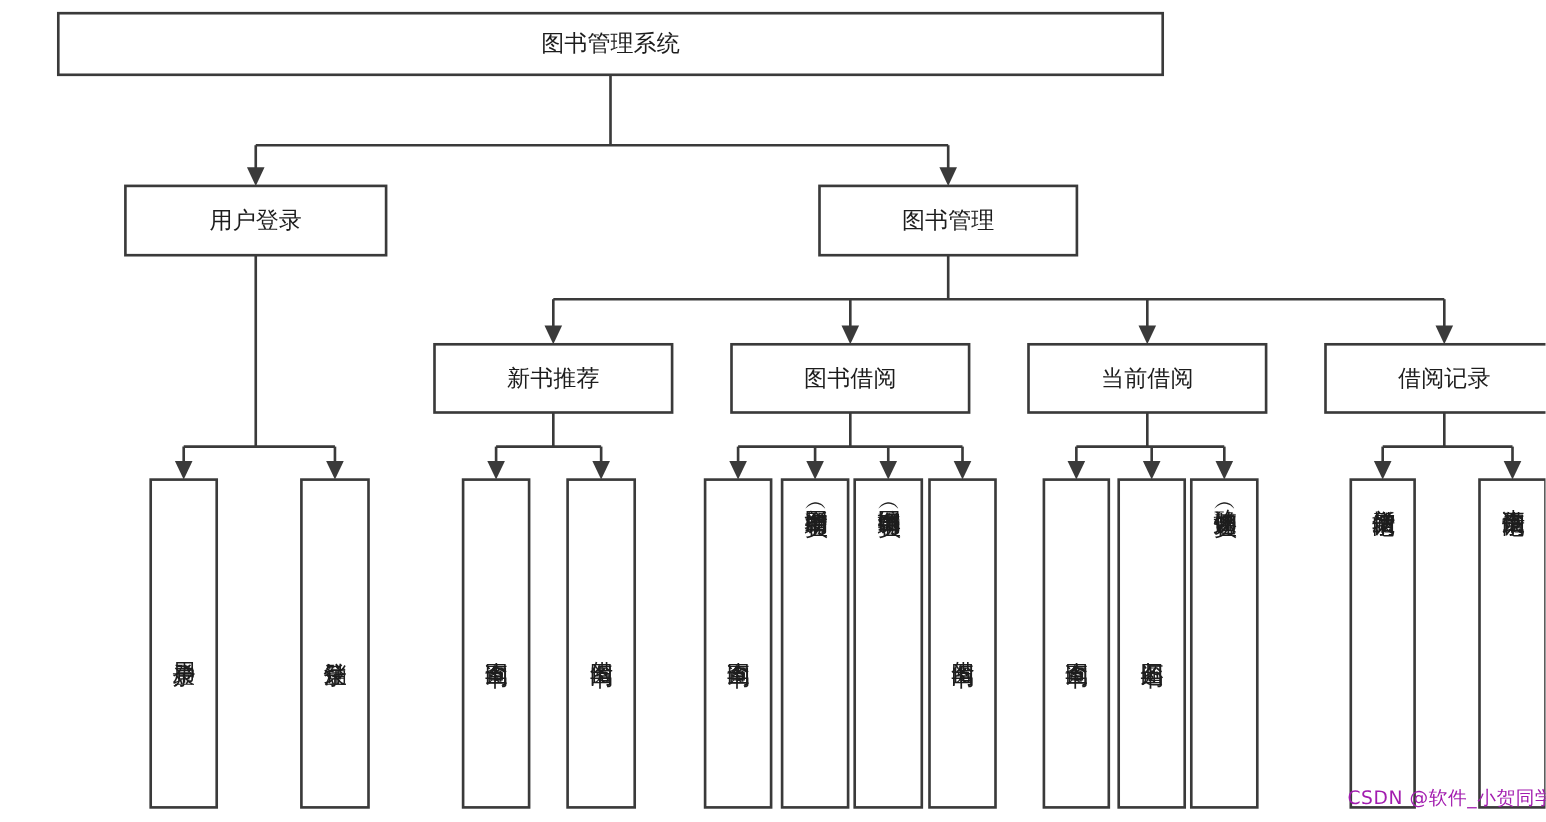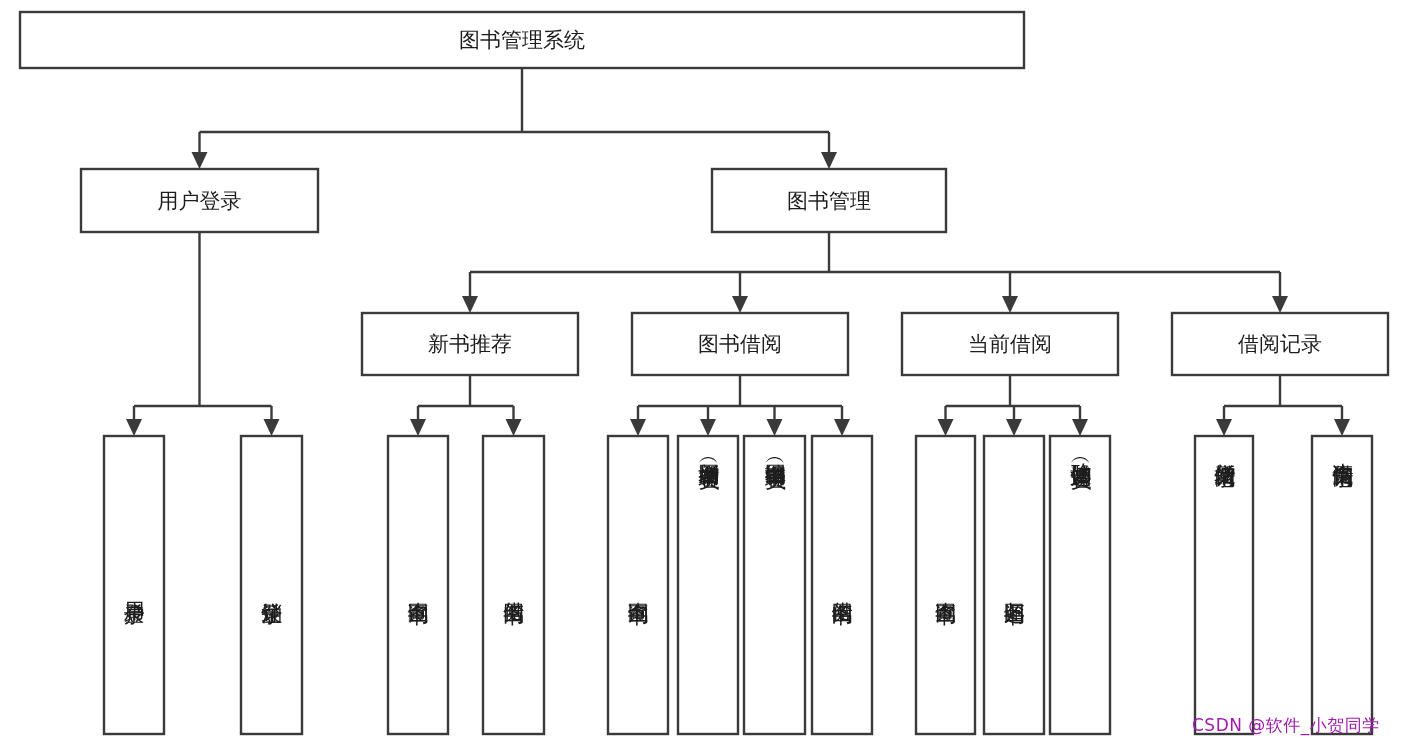--- a/index.html
+++ b/index.html
@@ -11,20 +11,21 @@
     width: 1405px;
     height: 747px;
     font-family: "DejaVu Sans", "Liberation Sans", sans-serif;
     overflow: hidden;
   }
   #diagram-root {
     position: relative;
     width: 1122px;
     height: 747px;
     background: #ffffff;
+    margin-left: 33px;
   }
   svg.diagram-canvas {
     position: absolute;
     left: 0;
     top: 0;
     width: 1405px;
     height: 747px;
   }
   .node-box {
     fill: #ffffff;

